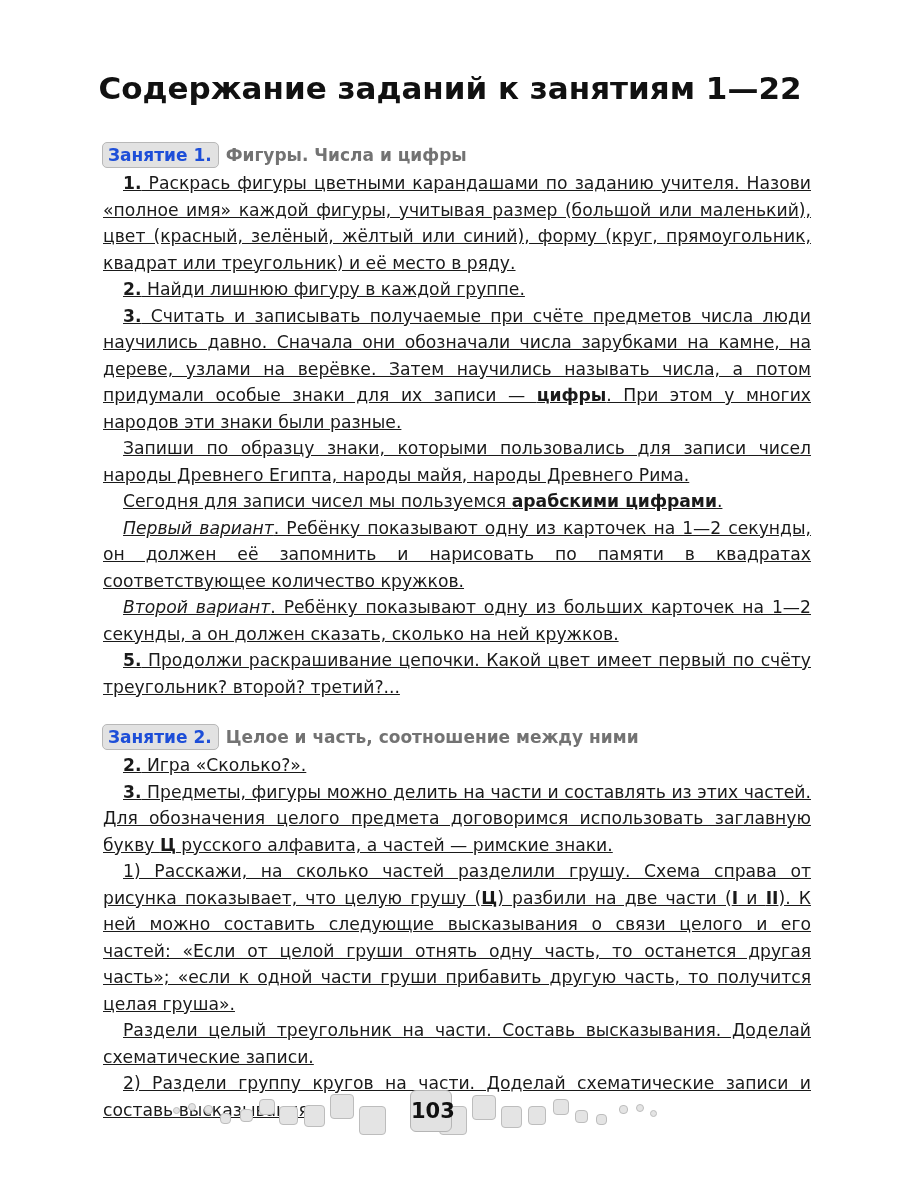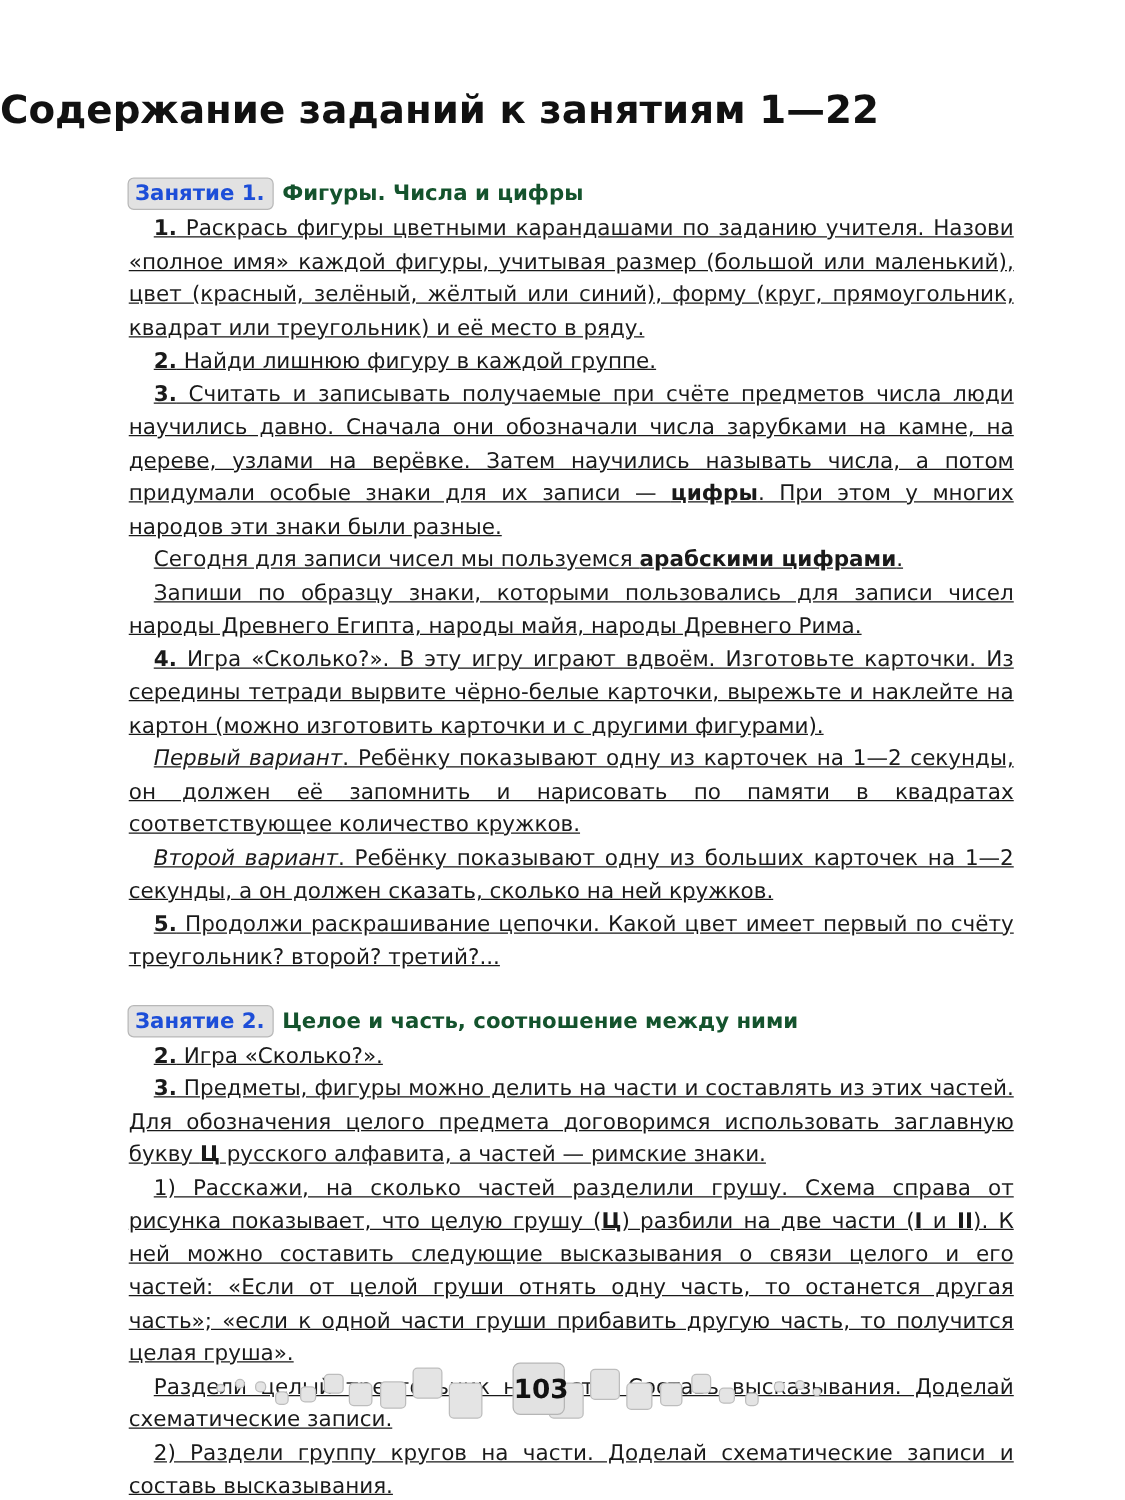--- a/index.html
+++ b/index.html
@@ -1,25 +1,25 @@
 <!DOCTYPE html>
 <html><head>
 <meta charset="utf-8">
 <style>
   html, body { margin:0; padding:0; }
   body { width:900px; height:1200px; background:#ffffff; position:relative; overflow:hidden;
          font-family:"DejaVu Sans","Liberation Sans",sans-serif; color:#1a1a1a; }
-  .title { position:absolute; left:0; top:70px; width:900px; 
+  .title { position:absolute; left:0; top:70px; width:900px; text-align:center;
            font-size:31px; font-weight:bold; letter-spacing:0px; color:#111; }
   .content { position:absolute; left:103px; top:140px; width:708px; }
   .lesson-head { display:flex; align-items:center; height:30px; margin-bottom:0px; }
   .lesson-label { background:#e2e2e2; border:1px solid #b8b8b8; border-radius:5px;
                   padding:2px 6px 2px 5px; font-weight:bold; font-size:17px; color:#1d4ed8;
                   margin-left:-1px; }
-  .lesson-title { font-weight:bold; font-size:17px; margin-left:7px; color:#14532d; }
+  .lesson-title { font-weight:bold; font-size:17px; margin-left:7px; color:#737373; }
   .p { font-size:17.2px; line-height:26.5px; text-align:justify; text-align-last:left; margin:0;text-decoration:underline; }
   .ind { text-indent:20px; }
   .b { font-weight:bold; }
   .i { font-style:italic; }
   .gap1 { height:22px; }
   .lesson2 { margin-top:0px;align-items:center; }
   .footer { position:absolute; left:0; top:1082px; width:900px; height:70px; }
   .sq { position:absolute; background:#e4e4e4; border:1px solid #bdbdbd; border-radius:4px; }
   .pagenum { position:absolute; left:410px; top:1090px; width:40px; height:40px;
              background:#e2e2e2; border:1px solid #b5b5b5; border-radius:6px;
@@ -33,23 +33,22 @@
 <div class="content">
 
   <div class="lesson-head">
     <span class="lesson-label">Занятие 1.</span>
     <span class="lesson-title">Фигуры. Числа и цифры</span>
   </div>
 
   <p class="p ind"><span class="b">1.</span><span> Раскрась фигуры цветными карандашами по заданию учителя. Назови «полное имя» каждой фигуры, учитывая размер (большой или маленький), цвет (красный, зелёный, жёлтый или синий), форму (круг, прямоугольник, квадрат или треугольник) и её место в ряду.</span></p>
   <p class="p ind"><span class="b">2.</span><span> Найди лишнюю фигуру в каждой группе.</span></p>
   <p class="p ind"><span class="b">3.</span><span> Считать и записывать получаемые при счёте предметов числа люди научились давно. Сначала они обозначали числа зарубками на камне, на дереве, узлами на верёвке. Затем научились называть числа, а потом придумали особые знаки для их записи — </span><span class="b">цифры</span><span>. При этом у многих народов эти знаки были разные.</span></p>
+  <p class="p ind">Запиши по образцу знаки, которыми пользовались для записи чисел народы Древнего Египта, народы майя, народы Древнего Рима.</p>
   <p class="p ind"><span>Сегодня для записи чисел мы пользуемся </span><span class="b">арабскими цифрами</span><span>.</span></p>
-  <p class="p ind">Запиши по образцу знаки, которыми пользовались для записи чисел народы Древнего Египта, народы майя, народы Древнего Рима.</p>
-  <p class="p ind"><span class="b">4.</span><span> Игра «Сколько?». В эту игру играют вдвоём. Изготовьте карточки. Из середины тетради вырвите чёрно-белые карточки, вырежьте и наклейте на картон (можно изготовить карточки и с другими фигурами).</span></p>
   <p class="p ind"><span class="i">Первый вариант</span><span>. Ребёнку показывают одну из карточек на 1—2 секунды, он должен её запомнить и нарисовать по памяти в квадратах соответствующее количество кружков.</span></p>
   <p class="p ind"><span class="i">Второй вариант</span><span>. Ребёнку показывают одну из больших карточек на 1—2 секунды, а он должен сказать, сколько на ней кружков.</span></p>
   <p class="p ind"><span class="b">5.</span><span> Продолжи раскрашивание цепочки. Какой цвет имеет первый по счёту треугольник? второй? третий?...</span></p>
 
   <div class="gap1"></div>
 
   <div class="lesson-head lesson2">
     <span class="lesson-label">Занятие 2.</span>
     <span class="lesson-title">Целое и часть, соотношение между ними</span>
   </div>

